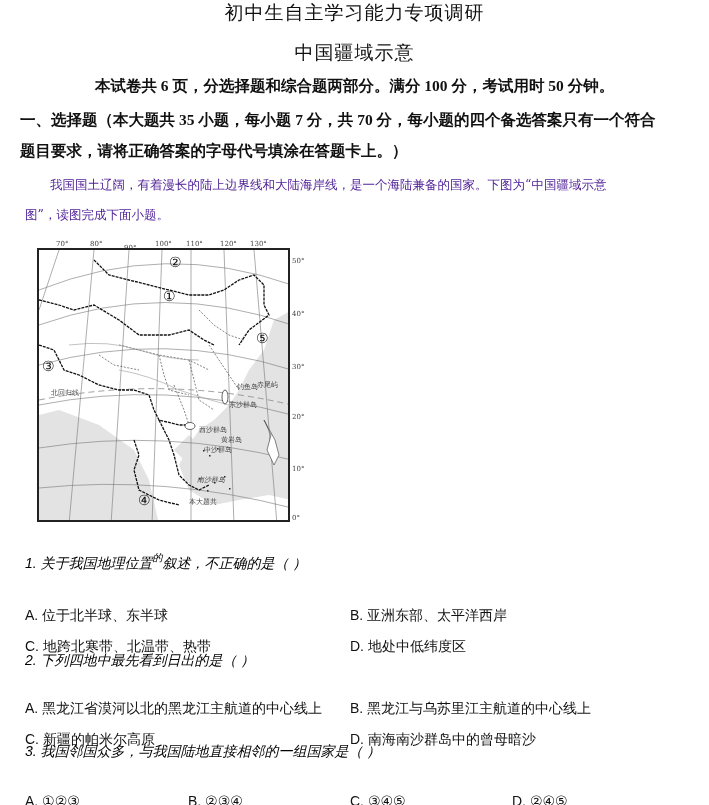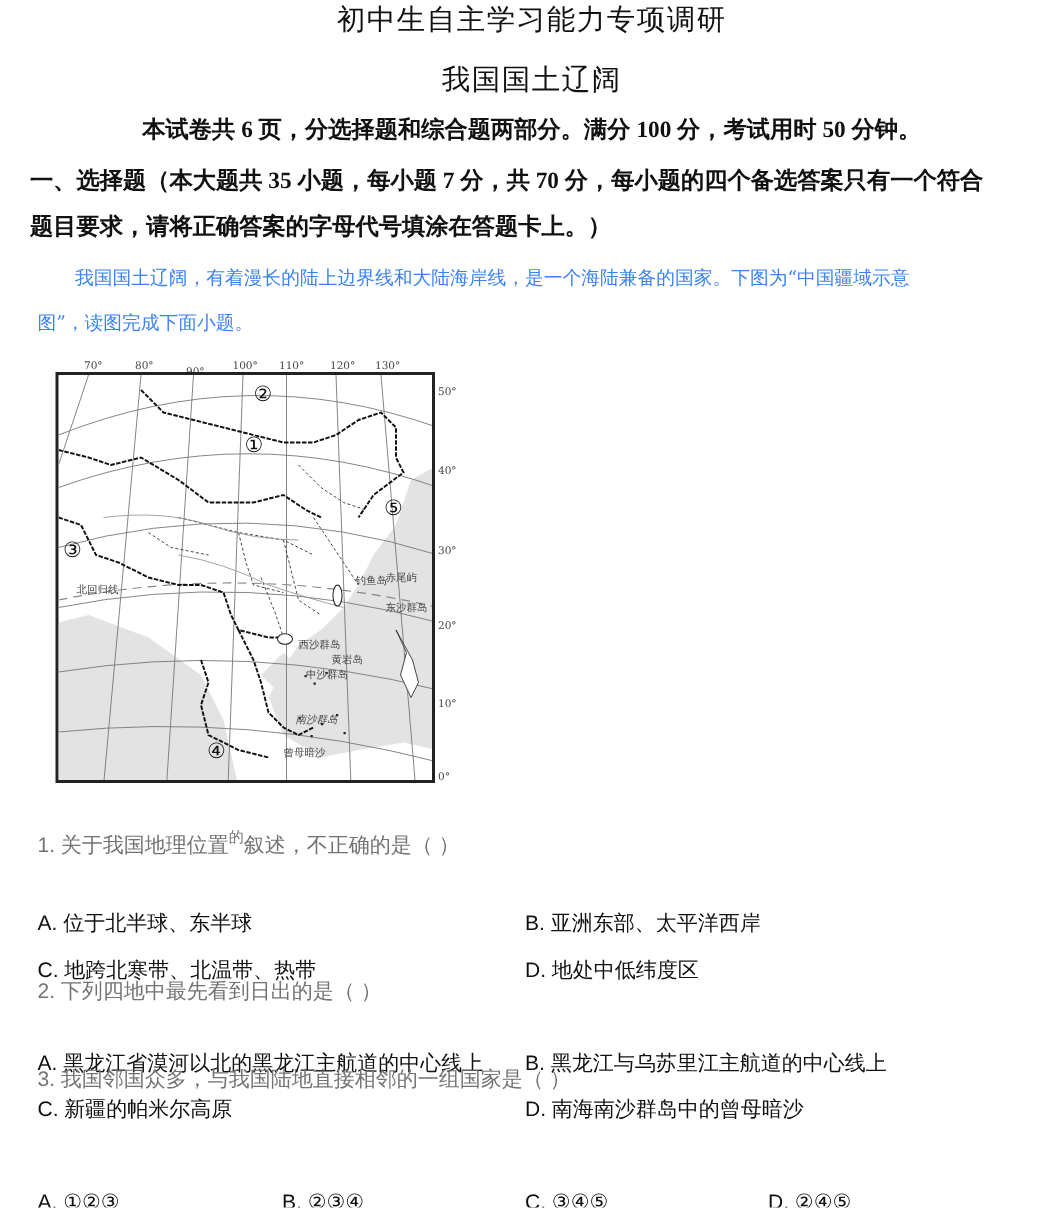--- a/index.html
+++ b/index.html
@@ -2,32 +2,32 @@
 <html><head>
 <meta charset="utf-8">
 <style>
   html, body { margin: 0; padding: 0; background: #ffffff; }
   body { width: 709px; height: 805px; position: relative; overflow: hidden; color: #111; font-family: "DejaVu Serif", "Liberation Serif", serif; }
   .abs { position: absolute; white-space: nowrap; }
   .title1 { left: 0; width: 709px; text-align: center; top: 0px; font-size: 19px; letter-spacing: 1px; }
   .title2 { left: 0; width: 709px; text-align: center; top: 40px; font-size: 19px; letter-spacing: 1px; }
   .info { left: 0; width: 709px; text-align: center; top: 76px; font-size: 15.5px; font-weight: bold; font-family: "Liberation Serif", serif; }
   .sec { left: 20px; font-size: 15.5px; font-weight: bold; font-family: "Liberation Serif", serif; }
-  .intro { font-size: 12.5px; color: #3b82f6; font-family: "DejaVu Serif", serif; }
-  .q { font-size: 14px; font-family: "Liberation Sans", "DejaVu Sans", sans-serif; color: #737373; }
+  .intro { font-size: 12.5px; color: #4c1d95; font-family: "DejaVu Serif", serif; }
+  .q { font-size: 14px; font-family: "Liberation Sans", "DejaVu Sans", sans-serif; color: #000000; font-style: italic; }
   .opt { font-size: 14px; font-family: "Liberation Sans", "DejaVu Sans", sans-serif; color: #111; margin-top: 17px; }
   .map { position: absolute; left: 37px; top: 248px; width: 253px; height: 274px; border: 2px solid #222; background: #fff; overflow: hidden; box-sizing: border-box; }
   .maplabel { position: absolute; font-size: 7px; color: #444; font-family: "DejaVu Serif", serif; }
   .sup { font-size: 10px; position: relative; top: -7px; }
 </style>
 </head>
 <body>
 
 <div class="abs title1">初中生自主学习能力专项调研</div>
-<div class="abs title2">我国国土辽阔</div>
+<div class="abs title2">中国疆域示意</div>
 <div class="abs info">本试卷共 6 页，分选择题和综合题两部分。满分 100 分，考试用时 50 分钟。</div>
 <div class="abs sec" style="top:110px;">一、选择题（本大题共 35 小题，每小题 7 分，共 70 分，每小题的四个备选答案只有一个符合</div>
 <div class="abs sec" style="top:141px;font-family:Liberation Serif, serif;">题目要求，请将正确答案的字母代号填涂在答题卡上。）</div>
 <div class="abs intro" style="left:50px; top:177px;">我国国土辽阔，有着漫长的陆上边界线和大陆海岸线，是一个海陆兼备的国家。下图为“中国疆域示意</div>
 <div class="abs intro" style="left:25px; top:207px;">图”，读图完成下面小题。</div>
 
 <div>
   <span class="maplabel" style="left:56px; top:240px;">70°</span>
   <span class="maplabel" style="left:90px; top:240px;">80°</span>
   <span class="maplabel" style="left:124px; top:244px;">90°</span>
@@ -113,39 +113,39 @@
   <span class="abs" style="left:130px; top:4px; font-size:14px;">②</span>
   <span class="abs" style="left:124px; top:38px; font-size:14px;">①</span>
   <span class="abs" style="left:3px; top:108px; font-size:14px;">③</span>
   <span class="abs" style="left:99px; top:242px; font-size:14px;">④</span>
   <span class="abs" style="left:217px; top:80px; font-size:14px;">⑤</span>
 
   
   <span class="maplabel" style="left:12px; top:138px;">北回归线</span>
   <span class="maplabel" style="left:198px; top:132px;">钓鱼岛</span>
   <span class="maplabel" style="left:218px; top:130px;">赤尾屿</span>
-  <span class="maplabel" style="left:190px; top:150px;padding-left:28px;">东沙群岛</span>
+  <span class="maplabel" style="left:190px; top:150px;">东沙群岛</span>
   <span class="maplabel" style="left:160px; top:175px;">西沙群岛</span>
   <span class="maplabel" style="left:182px; top:185px;">黄岩岛</span>
   <span class="maplabel" style="left:165px; top:195px;">中沙群岛</span>
   <span class="maplabel" style="left:158px; top:225px;font-style:italic;">南沙群岛</span>
-  <span class="maplabel" style="left:150px; top:247px;">曾母暗沙</span>
+  <span class="maplabel" style="left:150px; top:247px;">本大题共</span>
 </div>
 
 <div class="abs q" style="left:25px; top:555px;">
   <span>1. 关于我国地理位置</span><span class="sup">的</span><span>叙述，不正确的是（    ）</span>
 </div>
 <div class="abs opt" style="left:25px; top:590px;">A. 位于北半球、东半球</div>
 <div class="abs opt" style="left:350px; top:590px;">B. 亚洲东部、太平洋西岸</div>
 <div class="abs opt" style="left:25px; top:621px;">C. 地跨北寒带、北温带、热带</div>
 <div class="abs opt" style="left:350px; top:621px;">D. 地处中低纬度区</div>
 
 <div class="abs q" style="left:25px; top:652px;">2. 下列四地中最先看到日出的是（    ）</div>
 <div class="abs opt" style="left:25px; top:683px;">A. 黑龙江省漠河以北的黑龙江主航道的中心线上</div>
 <div class="abs opt" style="left:350px; top:683px;">B. 黑龙江与乌苏里江主航道的中心线上</div>
 <div class="abs opt" style="left:25px; top:714px;">C. 新疆的帕米尔高原</div>
 <div class="abs opt" style="left:350px; top:714px;">D. 南海南沙群岛中的曾母暗沙</div>
 
-<div class="abs q" style="left:25px; top:711px;">3. 我国邻国众多，与我国陆地直接相邻的一组国家是（    ）</div>
+<div class="abs q" style="left:25px; top:743px;">3. 我国邻国众多，与我国陆地直接相邻的一组国家是（    ）</div>
 <div class="abs opt" style="left:25px; top:776px;">A. ①②③</div>
 <div class="abs opt" style="left:188px; top:776px;">B. ②③④</div>
 <div class="abs opt" style="left:350px; top:776px;">C. ③④⑤</div>
 <div class="abs opt" style="left:512px; top:776px;">D. ②④⑤</div>
 
 </body></html>

